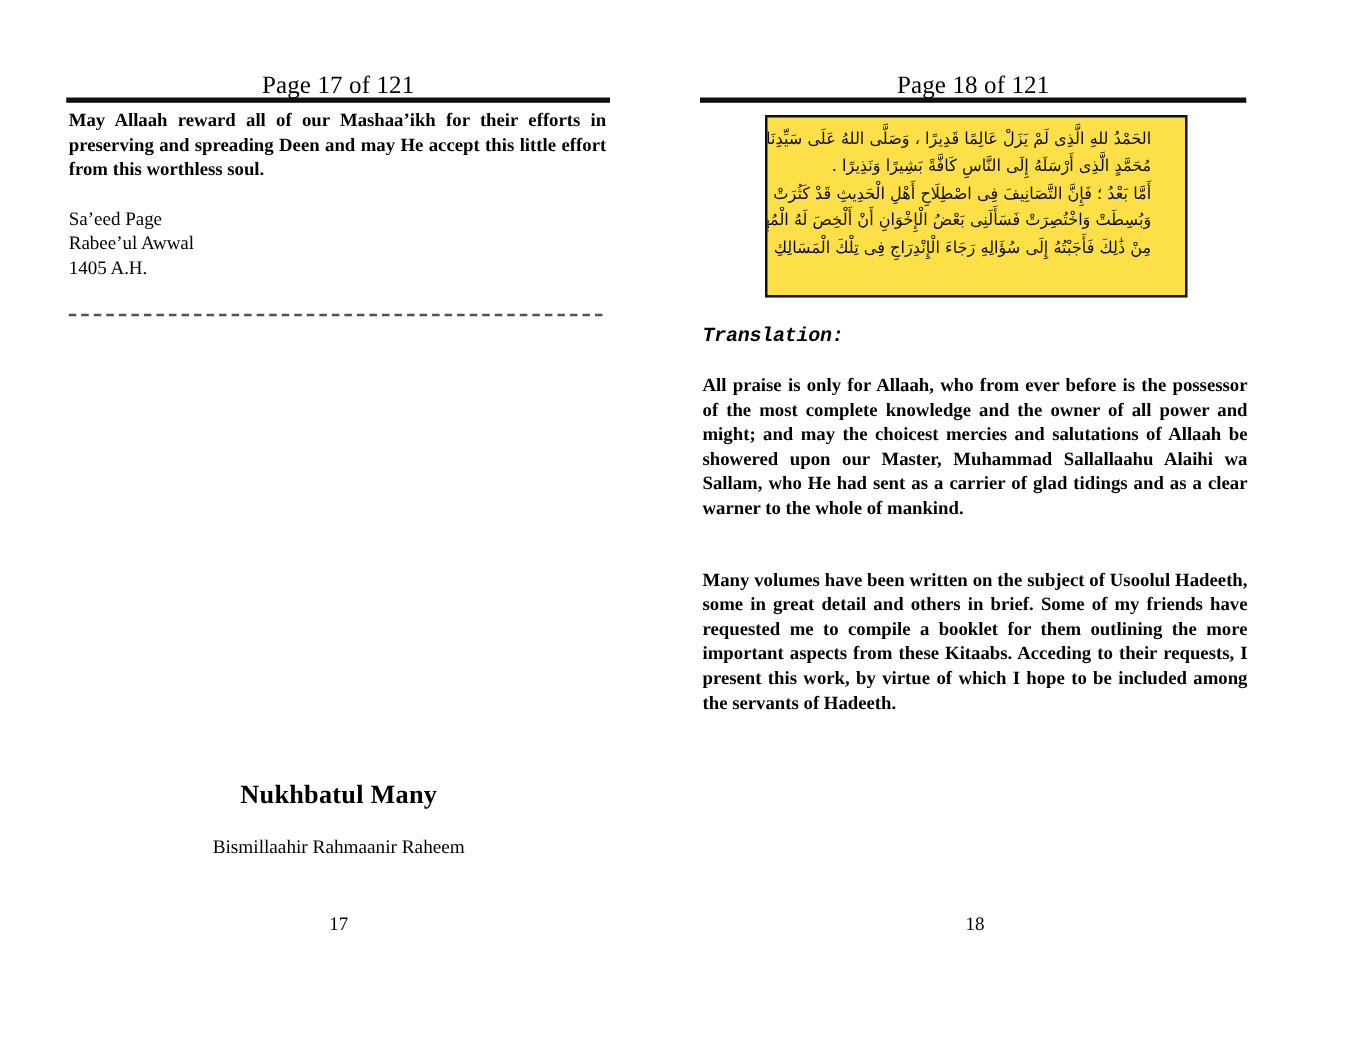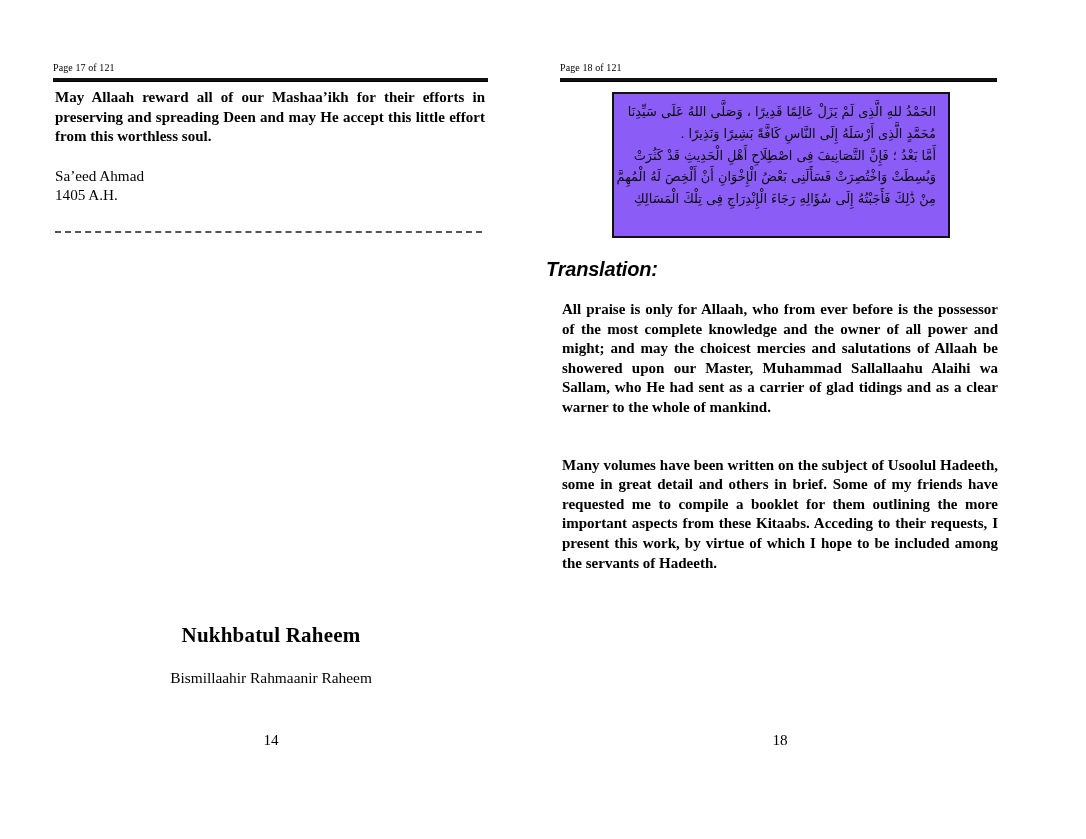--- a/index.html
+++ b/index.html
@@ -35,22 +35,22 @@
   .page-header {
     position: absolute;
     top: 60px;
     height: 22px;
   }
   .page-left  .page-header { left: 53px;  width: 435px; }
   .page-right .page-header { left: 17px;  width: 437px; }
 
   .header-label {
     display: block;
-    text-align: left;
-    font-size: 10px;
+    text-align: center;
+    font-size: 20px;
     line-height: 16px;
     letter-spacing: 0.1px;
     white-space: nowrap;
   }
   .header-rule {
     display: block;
     margin-top: 2px;
     height: 3px;
     background: #111111;
     border-bottom: 1px solid #000;
@@ -113,22 +113,22 @@
 
   
   .arabic-plate {
     position: absolute;
     top: 92px;
     left: 69px;
     width: 338px;
     height: 146px;
     box-sizing: border-box;
     border: 2.5px solid #121212;
-    background: #8b5cf6;
-    padding: 7px 12px 6px 9px;
+    background: #fde047;
+    padding: 7px 27px 6px 9px;
     overflow: hidden;
   }
   .arabic-plate .arabic-lines {
     direction: rtl;
     text-align: right;
     font-family: "DejaVu Sans", sans-serif;
     font-size: 13.1px;
     line-height: 21.8px;
     color: #0b0b0b;
     white-space: nowrap;
@@ -136,25 +136,25 @@
   }
   .arabic-plate .arabic-lines div {
     transform: scaleX(0.985);
     transform-origin: right center;
   }
 
   
   .translation-heading {
     position: absolute;
     top: 259px;
-    left: 3px;
-    font-family: Liberation Sans, sans-serif;
+    left: 19px;
+    font-family: Liberation Mono, monospace;
     font-weight: bold;
     font-style: italic;
-    font-size: 20px;
+    font-size: 16px;
     line-height: 20px;
     letter-spacing: -0.2px;
   }
 
   .right-body {
     position: absolute;
     top: 300px;
     left: 19px;
     width: 436px;
   }
@@ -181,32 +181,33 @@
       <span class="header-label">Page 17 of 121</span>
       <span class="header-rule"></span>
     </div>
 
     <div class="content">
 
       <p class="para last-line-left">May Allaah reward all of our Mashaa’ikh for their efforts in preserving and spreading Deen and may He accept this little effort from this worthless soul.</p>
 
       <div class="block-gap"></div>
 
-      <div class="signature-line">Sa’eed Ahmad</div>
+      <div class="signature-line">Sa’eed Page</div>
+      <div class="signature-line">Rabee’ul Awwal</div>
       <div class="signature-line">1405 A.H.</div>
 
       <div class="dashed-sep"></div>
     </div>
 
     <div class="title-block">
-      <div class="book-title">Nukhbatul Raheem</div>
+      <div class="book-title">Nukhbatul Many</div>
       <div class="book-subtitle">Bismillaahir Rahmaanir Raheem</div>
     </div>
 
-    <div class="folio">14</div>
+    <div class="folio">17</div>
   </div>
 
   <div class="page page-right">
 
     <div class="page-header">
       <span class="header-label">Page 18 of 121</span>
       <span class="header-rule"></span>
     </div>
 
     <div class="arabic-plate">

